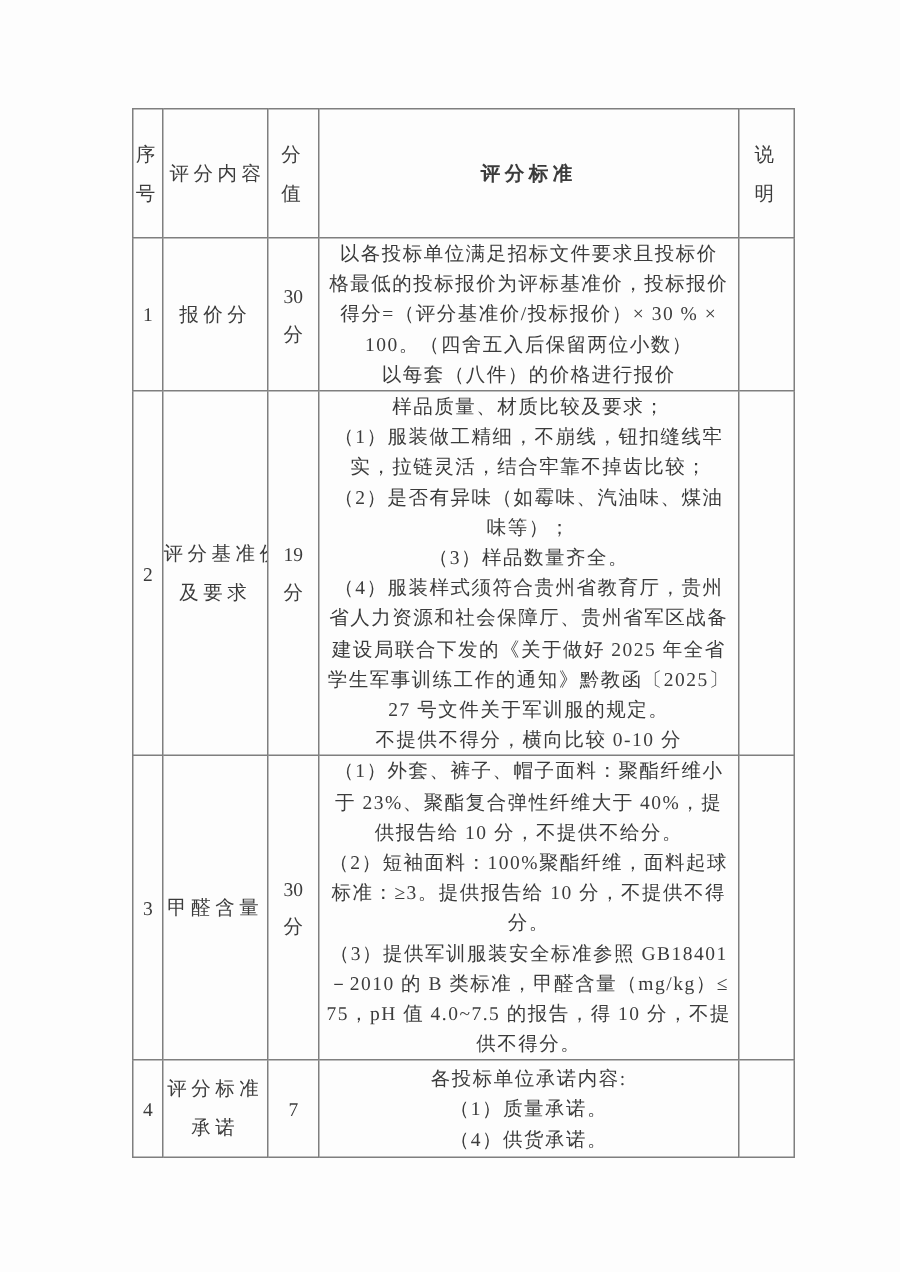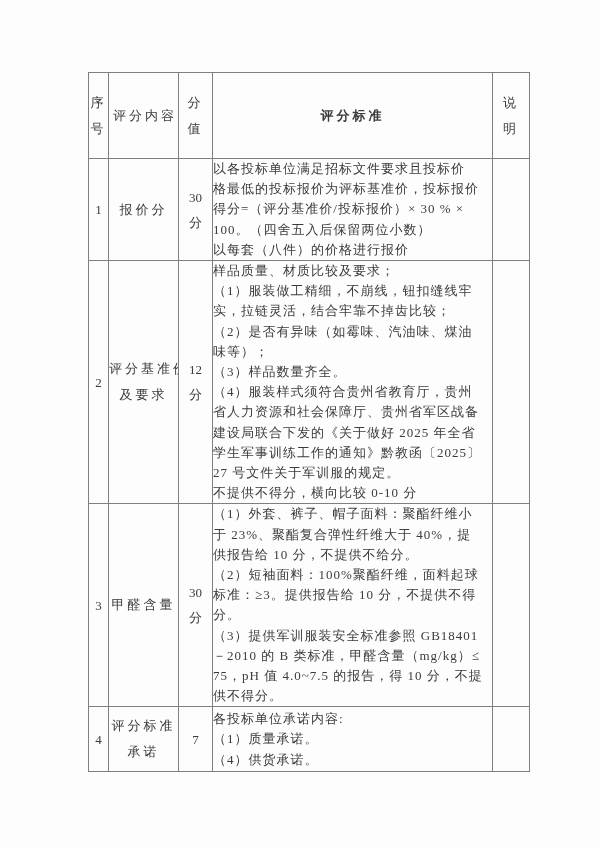--- a/index.html
+++ b/index.html
@@ -53,21 +53,21 @@
   }
   td.center-cell .txt { display: inline-block; text-indent: 3px; text-align: right; }
   td.num-cell {
     text-align: center;
     white-space: pre;
     line-height: 25px;
     letter-spacing: 0;
   }
   td.criteria-cell {
     vertical-align: top;
-    text-align: left;
+    text-align: center;
     white-space: pre;
     line-height: 20.2px;
     letter-spacing: 1px;
     padding: 2px 0 0 6px;
   }
   td.criteria-header {
     text-align: center;
     vertical-align: middle;
     white-space: pre;
     letter-spacing: 3px;
@@ -110,21 +110,21 @@
 得分=（评分基准价/投标报价）× 30 % ×
 100。（四舍五入后保留两位小数）
 以每套（八件）的价格进行报价</td>
         <td class="note-cell"></td>
       </tr>
 
       <tr class="r-row2">
         <td class="num-cell">2</td>
         <td class="center-cell">评分基准价
 及要求</td>
-        <td class="num-cell">12
+        <td class="num-cell">19
 分</td>
         <td class="criteria-cell">样品质量、材质比较及要求；
 （1）服装做工精细，不崩线，钮扣缝线牢
 实，拉链灵活，结合牢靠不掉齿比较；
 （2）是否有异味（如霉味、汽油味、煤油
 味等）；
 （3）样品数量齐全。
 （4）服装样式须符合贵州省教育厅，贵州
 省人力资源和社会保障厅、贵州省军区战备
 建设局联合下发的《关于做好 2025 年全省

